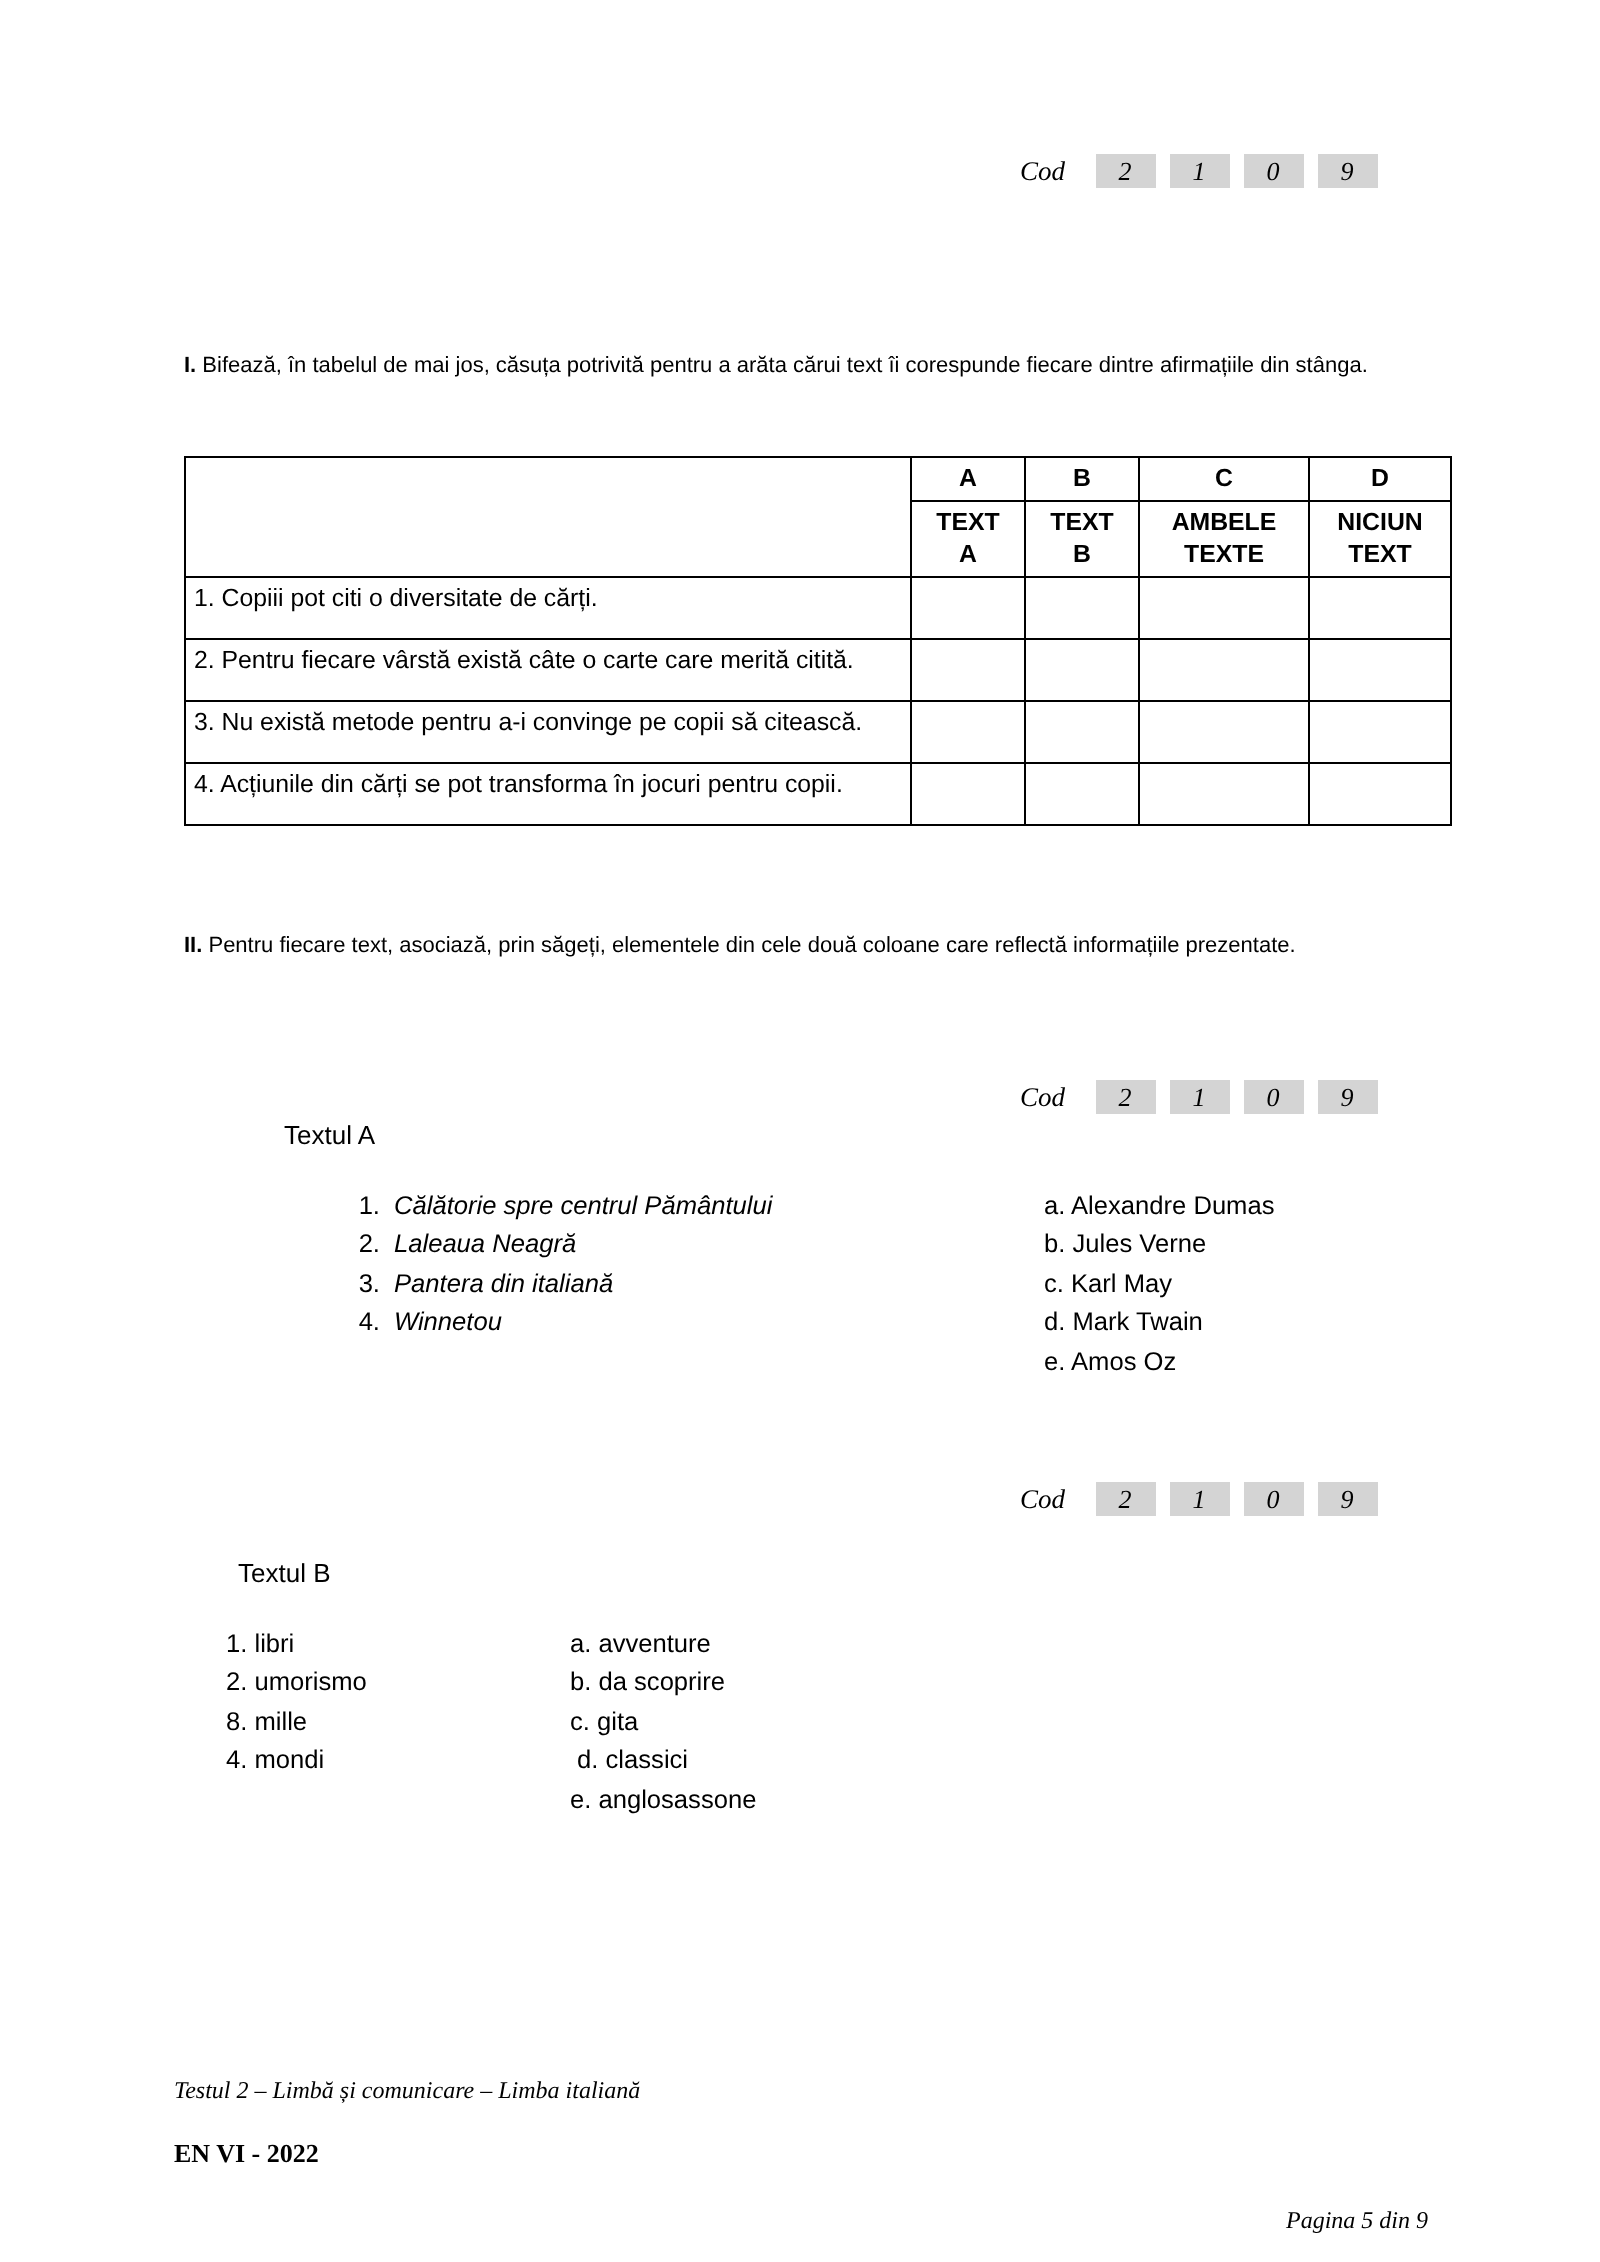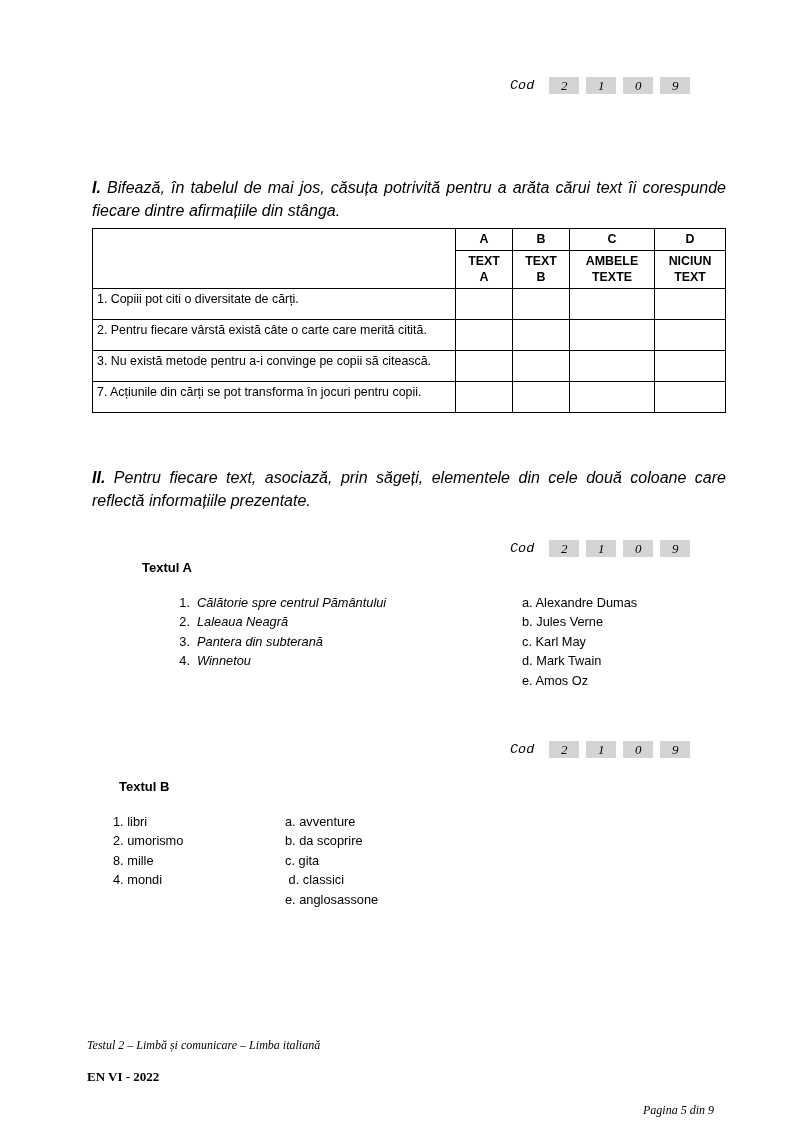--- a/index.html
+++ b/index.html
@@ -25,45 +25,44 @@
   }
 
   
   .cod-row {
     position: absolute;
     display: flex;
     align-items: center;
     gap: 7px;
   }
   .cod-label {
-    font-family: Liberation Mono, monospace;
+    font-family: Liberation Serif, serif;
     font-style: italic;
     font-size: 13.5px;
     margin-right: 8px;
   }
   .cod-cell {
     width: 30px;
     height: 17px;
     background: #d4d4d4;
     font-family: "Liberation Serif", serif;
     font-style: italic;
     font-size: 13px;
     display: flex;
     align-items: center;
     justify-content: center;
     color: #000;
   }
 
   
   .section-intro {
     position: absolute;
-    font-size: 16px;
+    font-size: 11px;
     line-height: 1.45;
     text-align: justify;
-    font-style: italic;
   }
   .section-intro b { font-weight: bold; }
 
   
   table.grid {
     position: absolute;
     border-collapse: collapse;
     table-layout: fixed;
   }
   table.grid td, table.grid th {
@@ -95,21 +94,21 @@
     font-size: 12.4px;
     text-align: center;
     line-height: 1.2;
   }
   td.empty { height: 26px; }
 
   
   .sub-title {
     position: absolute;
     font-size: 13px;
-    font-weight: bold;
+    font-weight: normal;
   }
 
   
   .col-list {
     position: absolute;
     font-size: 12.8px;
     line-height: 1.52;
   }
   .col-list .num { display: inline-block; width: 18px; text-align: right; margin-right: 7px; }
   .italic-item { font-style: italic; }
@@ -194,21 +193,21 @@
         <td class="empty"></td>
       </tr>
       <tr>
         <td class="stmt">3. Nu există metode pentru a-i convinge pe copii să citească.</td>
         <td class="empty"></td>
         <td class="empty"></td>
         <td class="empty"></td>
         <td class="empty"></td>
       </tr>
       <tr>
-        <td class="stmt">7. Acțiunile din cărți se pot transforma în jocuri pentru copii.</td>
+        <td class="stmt">4. Acțiunile din cărți se pot transforma în jocuri pentru copii.</td>
         <td class="empty"></td>
         <td class="empty"></td>
         <td class="empty"></td>
         <td class="empty"></td>
       </tr>
     </tbody>
   </table>
 
   <div class="section-intro" style="left:92px; top:466px; width:634px;">
     <b>II.</b><span> Pentru  fiecare  text,  asociază,  prin  săgeți,  elementele  din  cele  două  coloane  care  reflectă informațiile prezentate.</span>
@@ -220,21 +219,21 @@
     <span class="cod-cell">1</span>
     <span class="cod-cell">0</span>
     <span class="cod-cell">9</span>
   </div>
 
   <div class="sub-title" style="left:142px; top:560px;">Textul A</div>
 
   <div class="col-list" style="left:172px; top:593px; width:290px;">
     <div><span class="num">1.</span><span class="italic-item">Călătorie spre centrul Pământului</span></div>
     <div><span class="num">2.</span><span class="italic-item">Laleaua Neagră</span></div>
-    <div><span class="num">3.</span><span class="italic-item">Pantera din subterană</span></div>
+    <div><span class="num">3.</span><span class="italic-item">Pantera din italiană</span></div>
     <div><span class="num">4.</span><span class="italic-item">Winnetou</span></div>
   </div>
 
   <div class="col-list" style="left:482px; top:593px; width:250px;margin-left:40px;">
     <div>a. Alexandre Dumas</div>
     <div>b. Jules Verne</div>
     <div>c. Karl May</div>
     <div>d. Mark Twain</div>
     <div>e. Amos Oz</div>
   </div>

